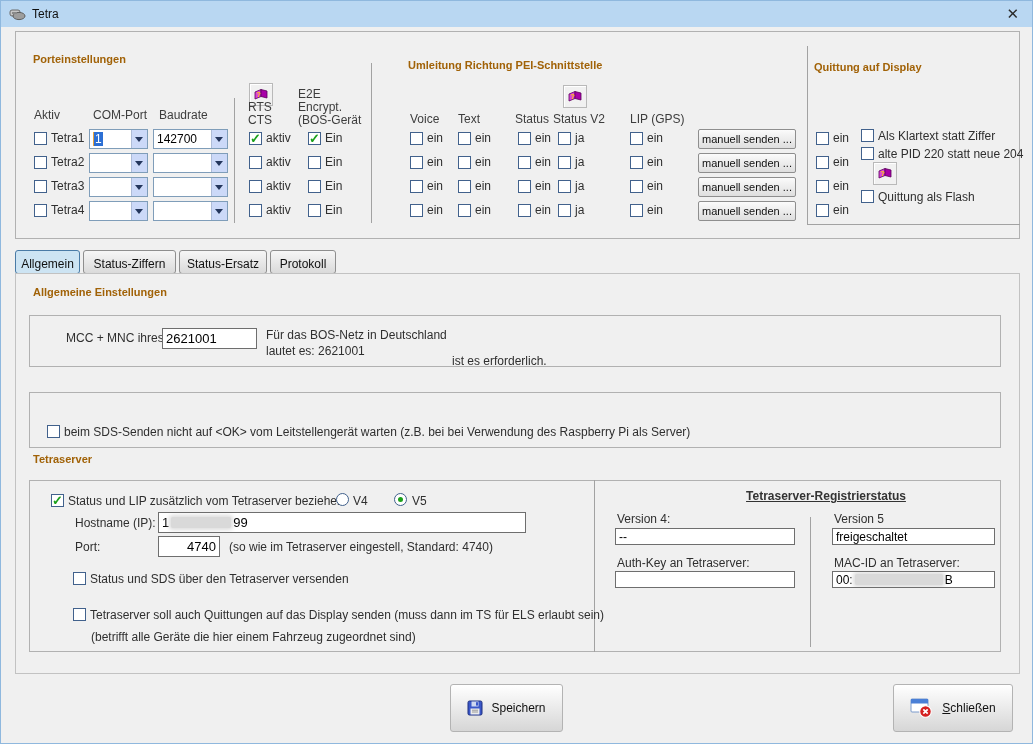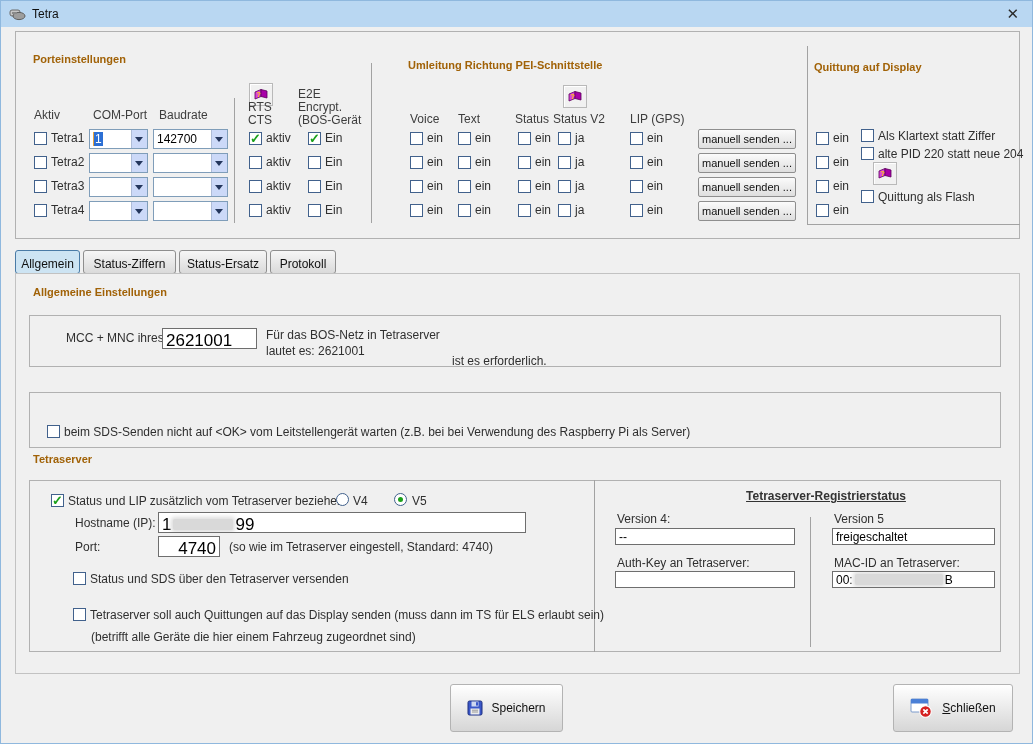--- a/index.html
+++ b/index.html
@@ -26,21 +26,21 @@
   .vline{position:absolute;width:1px;background:#a2a2a2}
   .hline{position:absolute;height:1px;background:#a2a2a2}
   .btn-small{position:absolute;height:20px;font-size:11px;color:#101010;background:linear-gradient(#fbfbfb,#dedede);
              border:1px solid #8e8e8e;border-radius:2px;text-align:center;line-height:17px;white-space:nowrap}
   .icon-btn{position:absolute;width:24px;height:23px;background:#f1f1f1;border:1px solid #b9b9b9;
             box-shadow:inset 1px 1px 0 #fff;display:flex;align-items:center;justify-content:center}
   .tab{position:absolute;top:249px;height:24px;font-size:12px;color:#101010;background:linear-gradient(#f6f6f6,#dadada);
        border:1px solid #8e8e8e;border-radius:3px;text-align:center;padding-top:4px;white-space:nowrap}
   .tab.active{background:#cde4f3;border:1px solid #4a7ba6}
   .panel{position:absolute;left:14px;top:272px;width:1005px;height:401px;border:1px solid #c2c2c2;background:#f0f0f0}
-  .field{position:absolute;background:#fff;border:1px solid #6e6e6e;font-size:17px;color:#000;
+  .field{position:absolute;background:#fff;border:1px solid #6e6e6e;font-size:13px;color:#000;
          padding:2px 3px 0 3px;white-space:nowrap;overflow:hidden}
   .field.small{font-size:12px;padding-top:1px}
   .blur{display:inline-block;height:11px;border-radius:2px;background:#d9d9d9;
         box-shadow:0 0 4px 2px #dcdcdc;vertical-align:middle;margin:0 2px 2px 2px}
   .regtitle{position:absolute;font-size:12px;font-weight:bold;color:#333;text-decoration:underline;text-align:center}
   .btn-big{position:absolute;height:48px;background:linear-gradient(#ffffff,#d6d6d6);border:1px solid #b3b3b3;
            border-radius:3px;display:flex;align-items:center;justify-content:center;gap:8px;font-size:12px;color:#101010}
   .accel{text-decoration:underline}
 </style>
 </head>
@@ -235,21 +235,21 @@
   <button class="tab" style="left:178px;width:88px">Status-Ersatz</button>
   <button class="tab" style="left:269px;width:66px">Protokoll</button>
 
   <div class="panel"></div>
 
   <div class="h1" style="left:32px;top:285px">Allgemeine Einstellungen</div>
 
   <div class="groupbox" style="left:28px;top:314px;width:972px;height:52px"></div>
   <span class="lbl" style="left:65px;top:331px">MCC + MNC ihres Netzes:</span>
   <div class="field" style="left:161px;top:327px;width:95px;height:21px">2621001</div>
-  <span class="lbl" style="left:265px;top:328px">Für das BOS-Netz in Tetraserver</span>
+  <span class="lbl" style="left:265px;top:328px">Für das BOS-Netz in Deutschland</span>
   <span class="lbl" style="left:265px;top:344px">lautet es: 2621001</span>
   <span class="lbl" style="left:451px;top:354px">ist es erforderlich.</span>
 
   <div class="groupbox" style="left:28px;top:391px;width:972px;height:56px"></div>
   <span class="cb" style="left:46px;top:424px"></span>
   <span class="lbl" style="left:63px;top:425px">beim SDS-Senden nicht auf &lt;OK&gt; vom Leitstellengerät warten (z.B. bei bei Verwendung des Raspberry Pi als Server)</span>
 
   <div class="h1" style="left:32px;top:452px">Tetraserver</div>
   <div class="groupbox" style="left:28px;top:479px;width:972px;height:172px"></div>
   <div class="vline" style="left:593px;top:479px;height:172px"></div>

